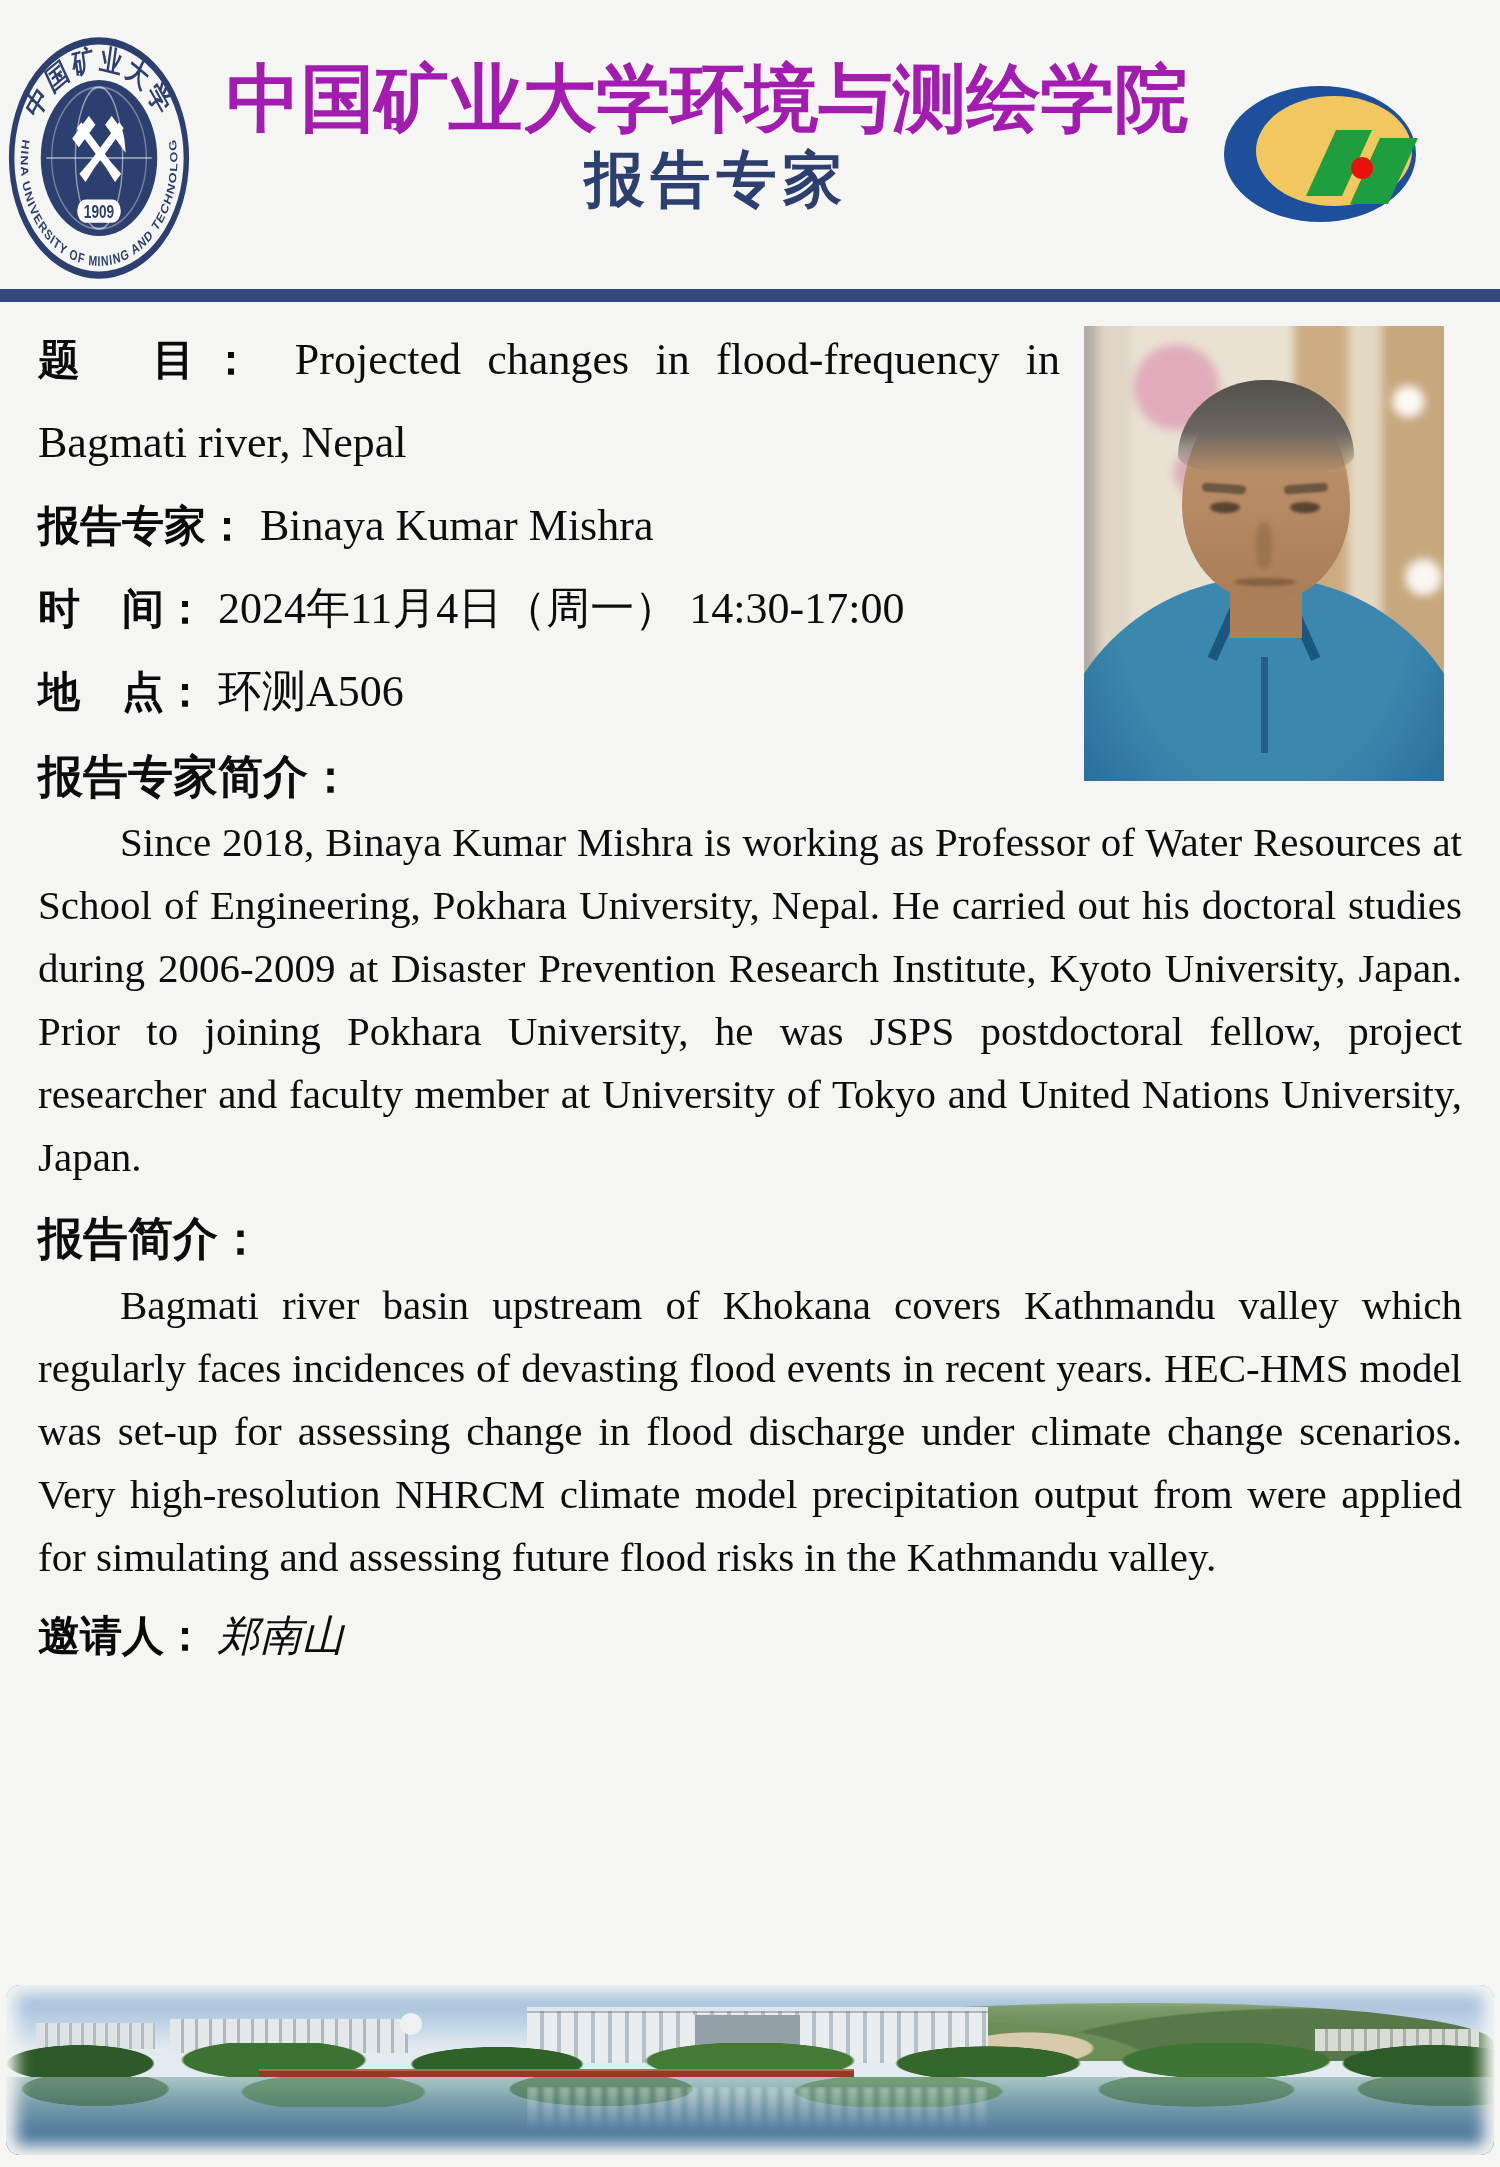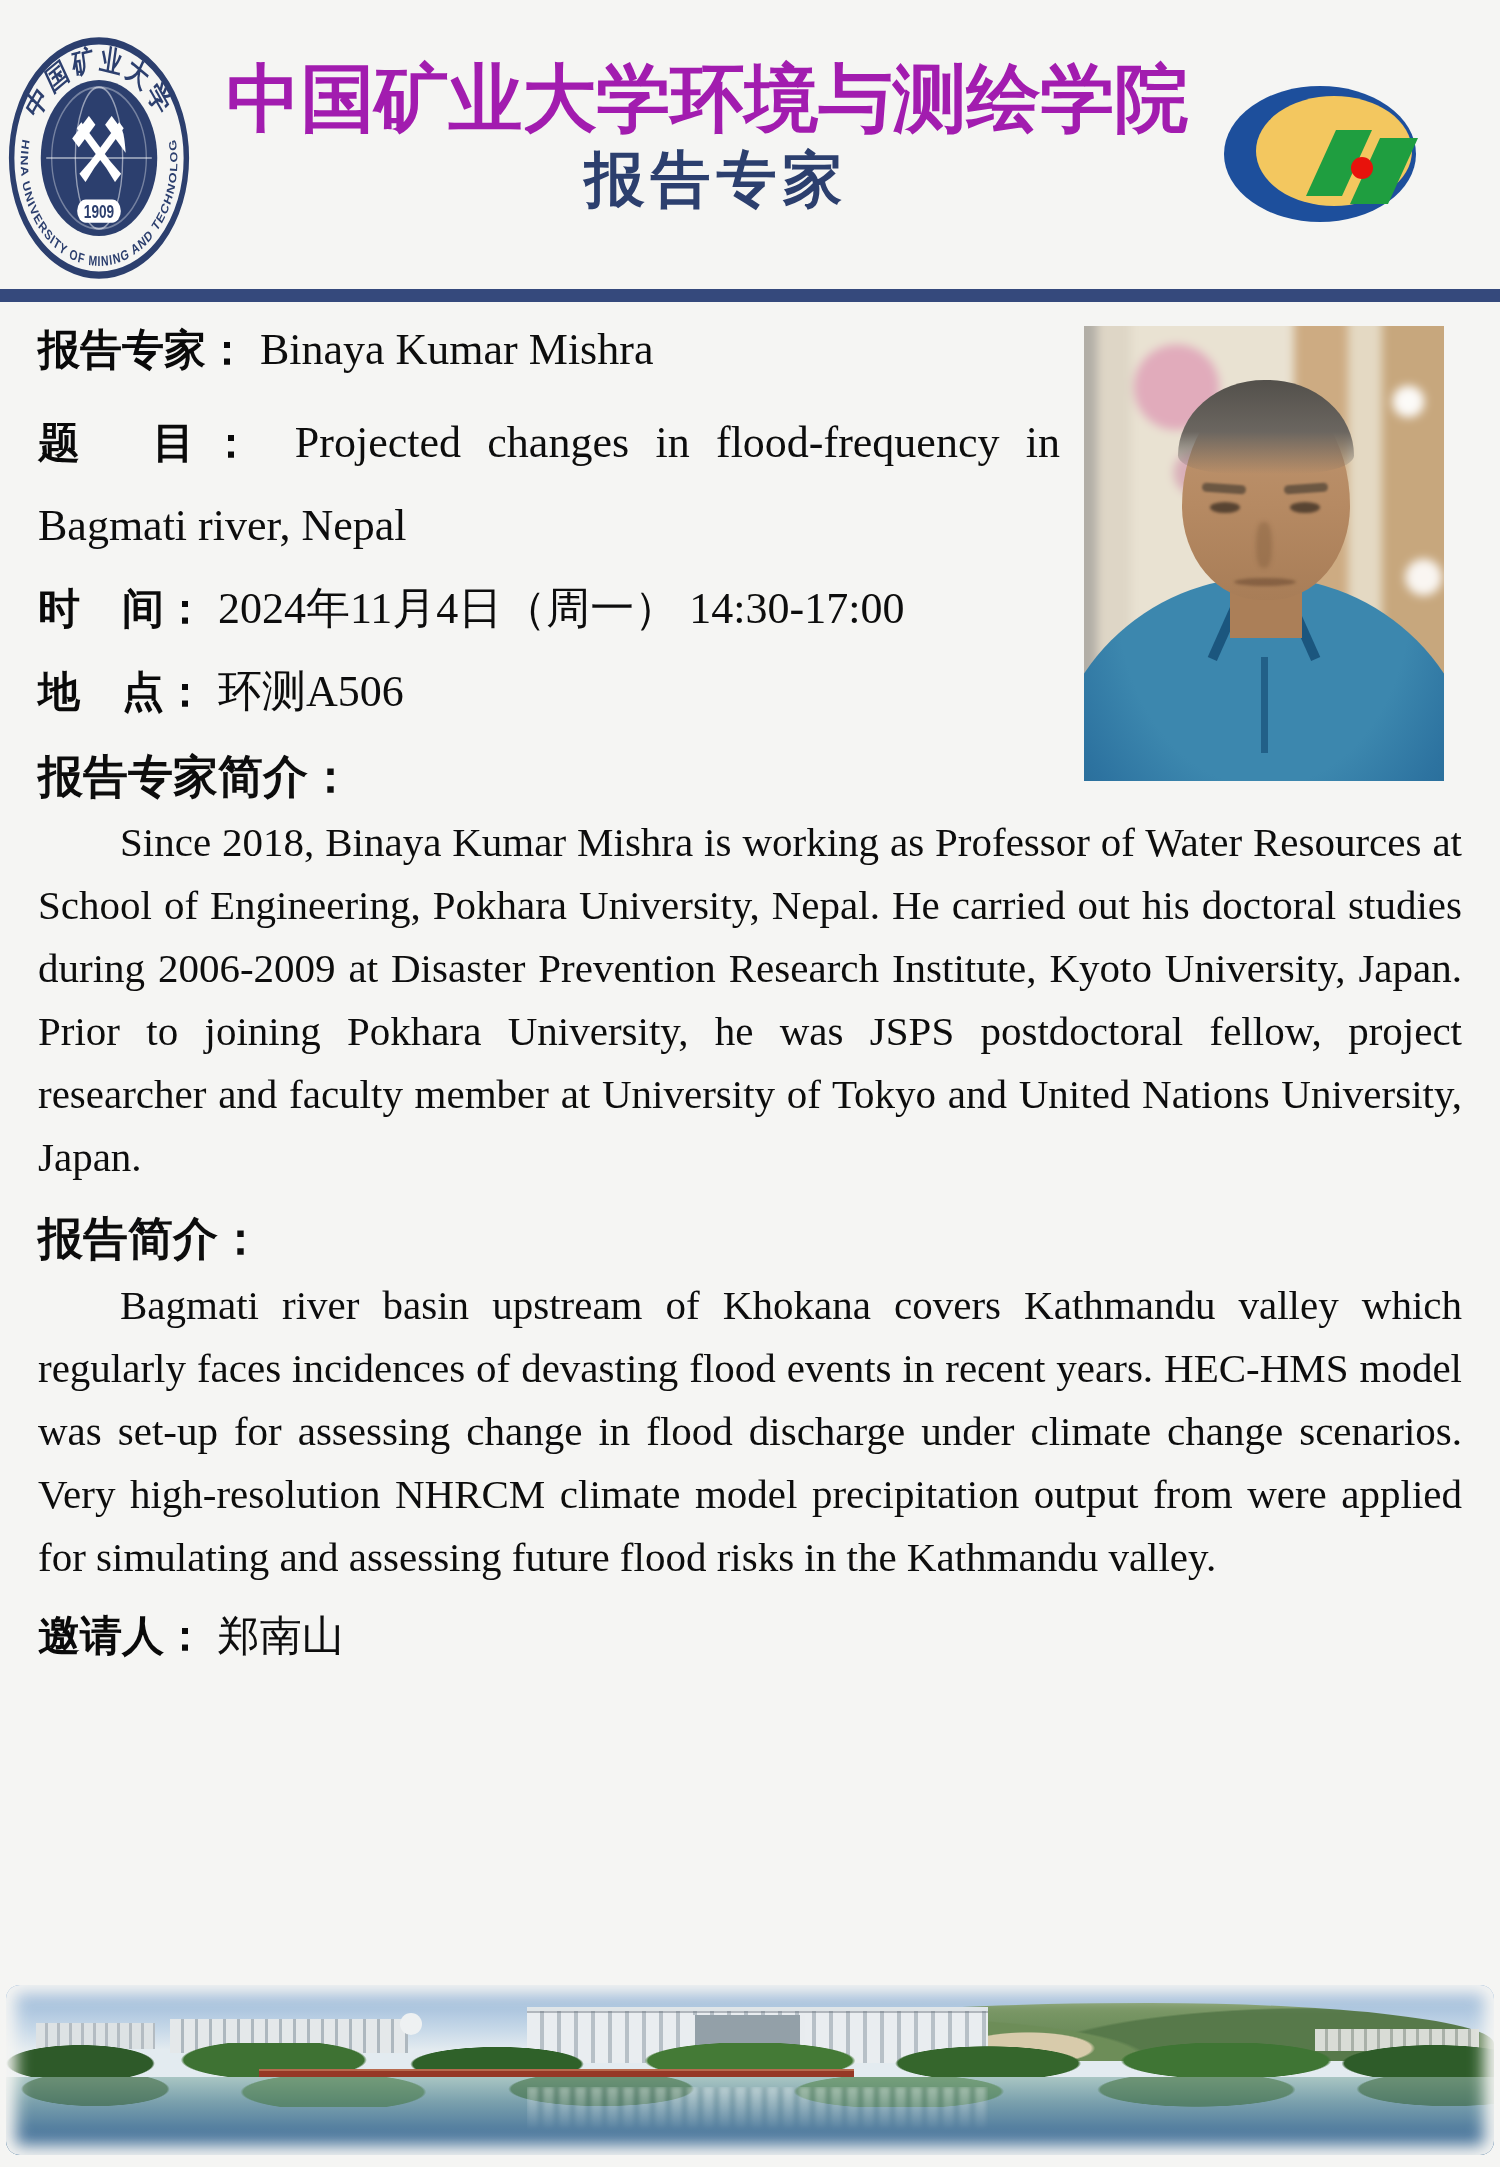--- a/index.html
+++ b/index.html
@@ -50,21 +50,21 @@
       border-radius:50% 50% 0 0 / 72% 72% 0 0;
       background:radial-gradient(ellipse at 50% 6%, #3c87ae 0 48%, #2d73a0 70%, #20608a 100%);}
   .shirt-collar-l,.shirt-collar-r{position:absolute;bottom:118px;width:10px;height:92px;background:#1b567e;}
   .shirt-collar-l{left:142px;transform:rotate(24deg);} .shirt-collar-r{left:208px;transform:rotate(-24deg);}
   .shirt-placket{position:absolute;left:177px;bottom:28px;width:7px;height:96px;background:#1b567e;opacity:.8;}
 
   .info-line{margin:0;line-height:82px;font-size:43px;text-align:justify;}
   .info-first{margin-top:10px;}
   .lbl{font-weight:bold;font-size:42px;color:#0a0a0a;}
   .val-serif{font-family:"Liberation Serif","DejaVu Serif",serif;font-size:44px;}
-  .val-cn{font-size:42px;}
+  .val-cn{font-size:42px;font-style:italic;}
 
   .sec-heading{font-weight:bold;font-size:45px;line-height:1.25;margin:16px 0 6px;}
   .para{margin:0;font-family:"Liberation Serif","DejaVu Serif",serif;font-size:41px;
         line-height:63px;text-align:justify;text-indent:82px;}
   .h2-gap{margin-top:22px;}
 
   .inviter-line{margin:14px 0 0;line-height:66px;font-size:42px;}
   .unit-row{display:flex;justify-content:space-between;align-items:baseline;line-height:66px;}
   .motto{font-weight:bold;font-size:41px;color:#2c3f6e;letter-spacing:1px;}
 
@@ -173,27 +173,27 @@
       <div class="person-head"></div>
       <div class="person-hair"></div>
       <div class="person-brow-l"></div>
       <div class="person-brow-r"></div>
       <div class="person-eye-l"></div>
       <div class="person-eye-r"></div>
       <div class="person-nose"></div>
       <div class="person-mouth"></div>
     </div>
 
+    <p class="info-line info-first">
+      <span class="lbl">题　目：</span>
+      <span class="val-serif">Projected changes in flood-frequency in Bagmati river, Nepal</span>
+    </p>
     <p class="info-line">
       <span class="lbl">报告专家：</span>
       <span class="val-serif">Binaya Kumar Mishra</span>
-    </p>
-    <p class="info-line info-first">
-      <span class="lbl">题　目：</span>
-      <span class="val-serif">Projected changes in flood-frequency in Bagmati river, Nepal</span>
     </p>
     <p class="info-line">
       <span class="lbl">时　间：</span>
       <span class="val-serif">2024年11月4日（周一） 14:30-17:00</span>
     </p>
     <p class="info-line">
       <span class="lbl">地　点：</span>
       <span class="val-serif">环测A506</span>
     </p>
 

